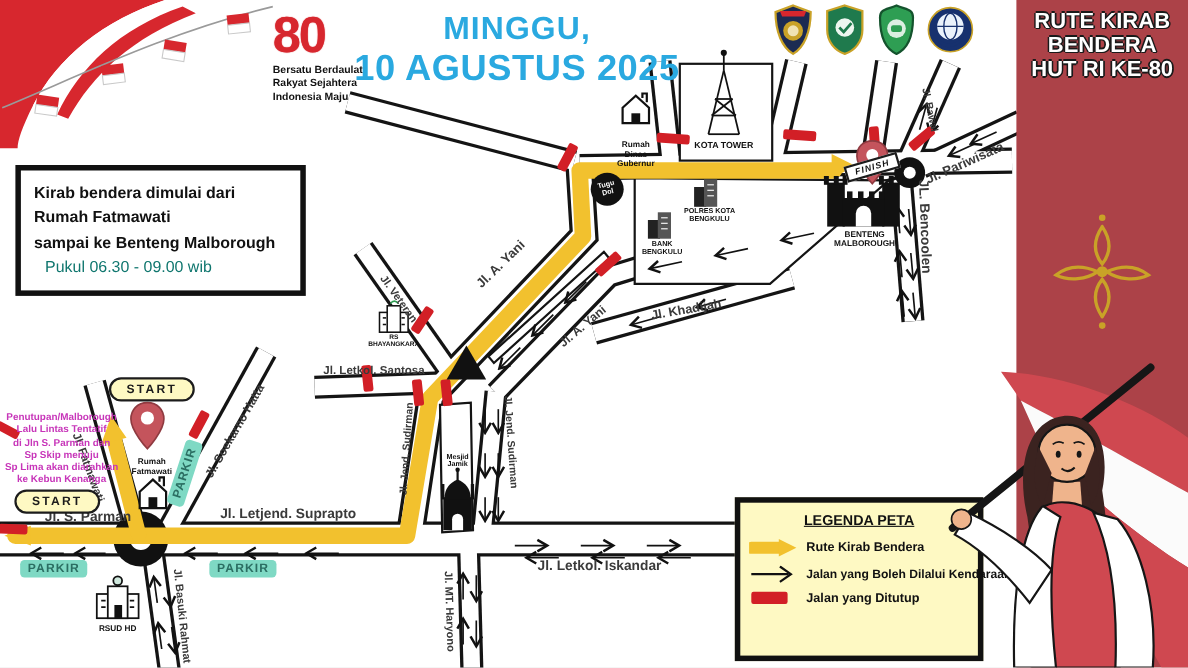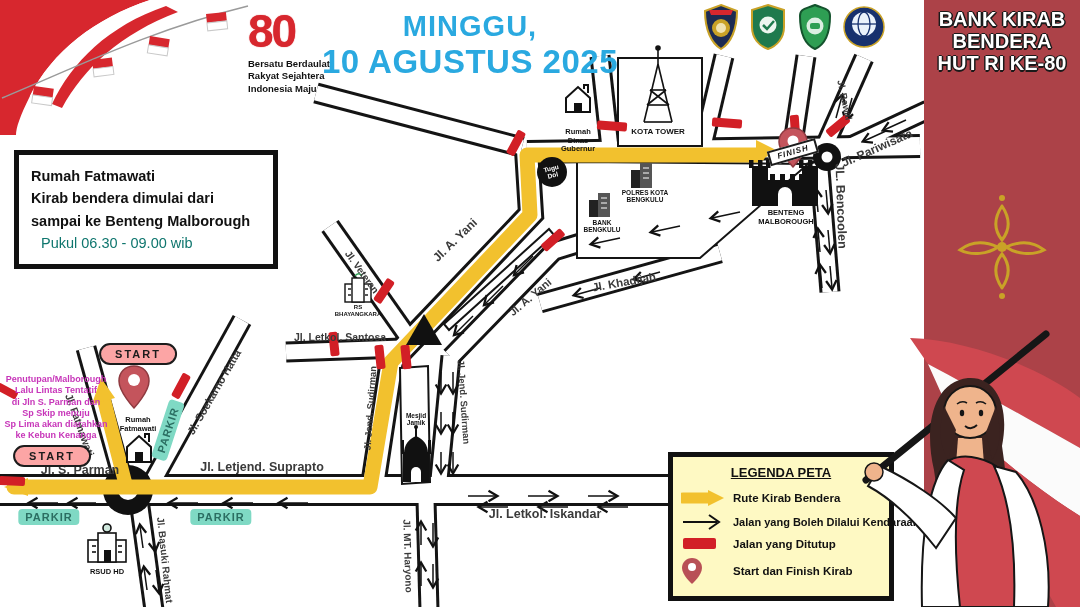--- a/index.html
+++ b/index.html
@@ -4,21 +4,21 @@
 <style>
   html,body{margin:0;padding:0;background:#e8e8e8;}
   .stage{position:relative;width:1080px;height:607px;background:#fff;overflow:hidden;
          font-family:"Liberation Sans",sans-serif;}
   .abs{position:absolute;}
   svg{display:block;}
   
   .lbl{position:absolute;font-size:11px;font-weight:700;color:#3a3a3a;white-space:nowrap;z-index:2;}
   .poi{position:absolute;font-weight:700;color:#111;text-align:center;white-space:nowrap;z-index:2;line-height:1.15;}
   
-  .start-badge{position:absolute;z-index:3;background:#fca5a5;border:2.5px solid #1c1c1c;border-radius:15px;
+  .start-badge{position:absolute;z-index:3;background:#fef9c3;border:2.5px solid #1c1c1c;border-radius:15px;
        padding:3px 14px;font-size:11px;font-weight:800;letter-spacing:2px;color:#1c1c1c;}
   .parkir-badge{position:absolute;z-index:3;background:#7FD9C4;border-radius:4px;padding:2px 7px;
        font-size:11px;font-weight:800;letter-spacing:1px;color:#2b6e62;}
   .finish-ribbon{position:absolute;z-index:4;background:#fff;border:2px solid #1c1c1c;font-size:8px;
        font-weight:800;font-style:italic;letter-spacing:1px;padding:1px 7px;color:#111;}
   
   .info-box{position:absolute;left:14px;top:150px;width:232px;z-index:3;background:#fff;
        border:5px solid #111;padding:10px 10px 8px 12px;}
   .info-box .b{font-size:14.5px;font-weight:800;color:#111;line-height:1.55;}
   .info-box .t{font-size:14.5px;font-weight:400;color:#0f766e;line-height:1.6;padding-left:10px;}
@@ -351,22 +351,22 @@
   <div class="notice">
     <div>Penutupan/Malborough</div>
       <div>Lalu Lintas Tentatif</div>
       <div>di Jln S. Parman dan</div>
     <div>Sp Skip menuju</div>
       <div>Sp Lima akan diarahkan</div>
       <div>ke Kebun Kenanga</div>
   </div>
 
   <div class="info-box">
+    <div class="b">Kirab bendera dimulai dari</div>
     <div class="b">Rumah Fatmawati</div>
-    <div class="b">Kirab bendera dimulai dari</div>
     <div class="b">sampai ke Benteng Malborough</div>
     <div class="t">Pukul 06.30 - 09.00 wib</div>
   </div>
 
   <div class="legend-box">
     <div class="legend-title">LEGENDA PETA</div>
     <div class="legend-row">
       <span class="legend-ic">
         <svg width="44" height="18" viewBox="0 0 44 18">
             <line x1="2" y1="9" x2="28" y2="9" stroke="#F2C12E" stroke-width="11" stroke-linecap="round"></line>
@@ -385,29 +385,20 @@
       <span class="lab" style="font-size:11px">Jalan yang Boleh Dilalui Kendaraan</span>
     </div>
     <div class="legend-row">
       <span class="legend-ic">
         <svg width="44" height="13" viewBox="0 0 44 13">
             <rect x="2" y="1" width="33" height="11" rx="2" fill="#D21F26"></rect>
           </svg>
       </span>
       <span class="lab">Jalan yang Ditutup</span>
     </div>
-    <div class="legend-row">
-      <span class="legend-ic">
-        <svg width="22" height="28" viewBox="0 0 22 28">
-            <path d="M11,1 C5,1 1,5.5 1,11 C1,18 11,27 11,27 C11,27 21,18 21,11 C21,5.5 17,1 11,1 Z" fill="#B85056"></path>
-            <circle cx="11" cy="10" r="4" fill="#fff"></circle>
-          </svg>
-      </span>
-      <span class="lab">Start dan Finish Kirab</span>
-    </div>
   </div>
 
   <div class="logo80">
     <div class="num">80</div>
     <div class="tag">
       <div>Bersatu Berdaulat</div>
       <div>Rakyat Sejahtera</div>
       <div>Indonesia Maju</div>
     </div>
   </div>
@@ -461,21 +452,21 @@
         <rect y="9" width="20" height="8" fill="#fff" stroke="#c9c9c9"></rect>
       </g>
     <g transform="translate(206,14) rotate(-6)">
         <rect width="20" height="9" fill="#D7272E"></rect>
         <rect y="9" width="20" height="8" fill="#fff" stroke="#c9c9c9"></rect>
       </g>
   </svg>
 
   <div class="sidebar">
     <div class="sidebar-title">
-      <div>BANK KIRAB</div>
+      <div>RUTE KIRAB</div>
       <div>BENDERA</div>
       <div>HUT RI KE-80</div>
     </div>
     <svg style="display:block;margin:118px auto 0" width="100" height="110" viewBox="0 0 100 110">
       <g stroke="#C9A227" stroke-width="3" fill="none" stroke-linecap="round">
         <path d="M50,14 C42,26 42,38 50,48 C58,38 58,26 50,14"></path>
         <path d="M50,96 C42,84 42,72 50,62 C58,72 58,84 50,96"></path>
         <path d="M46,55 C30,48 18,50 8,58 C20,64 36,62 46,55"></path>
         <path d="M54,55 C70,48 82,50 92,58 C80,64 64,62 54,55"></path>
       </g>

